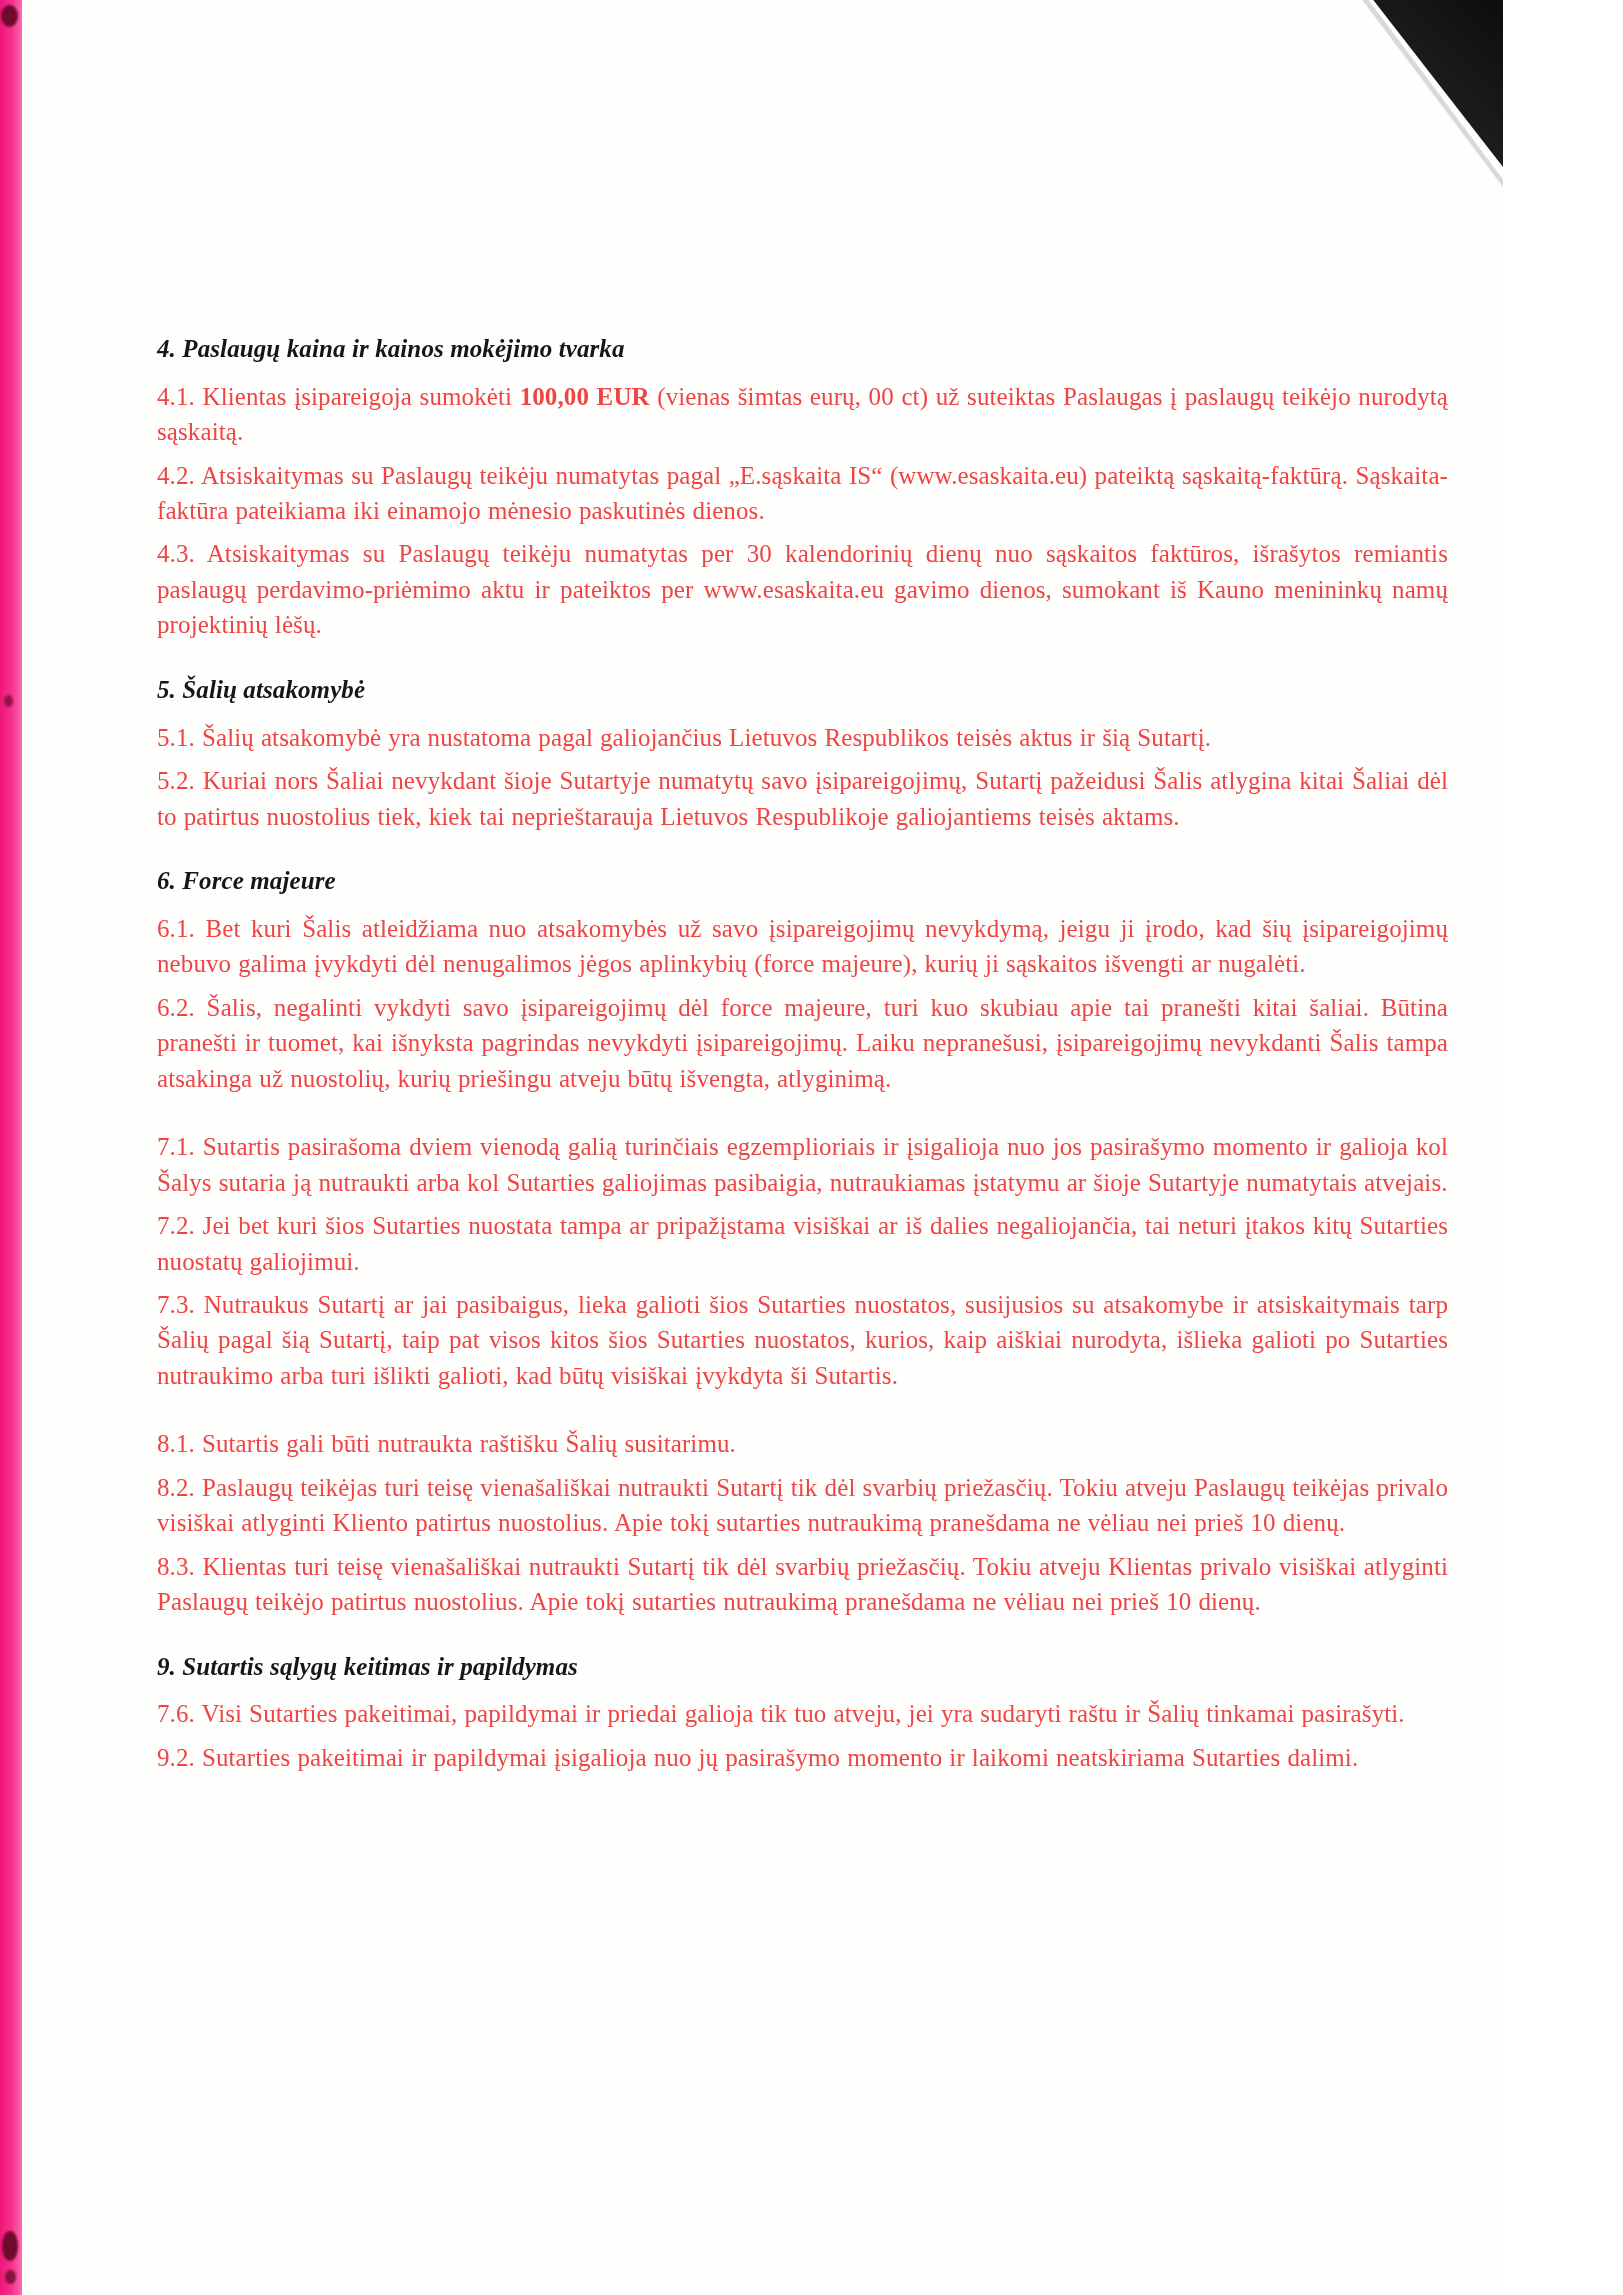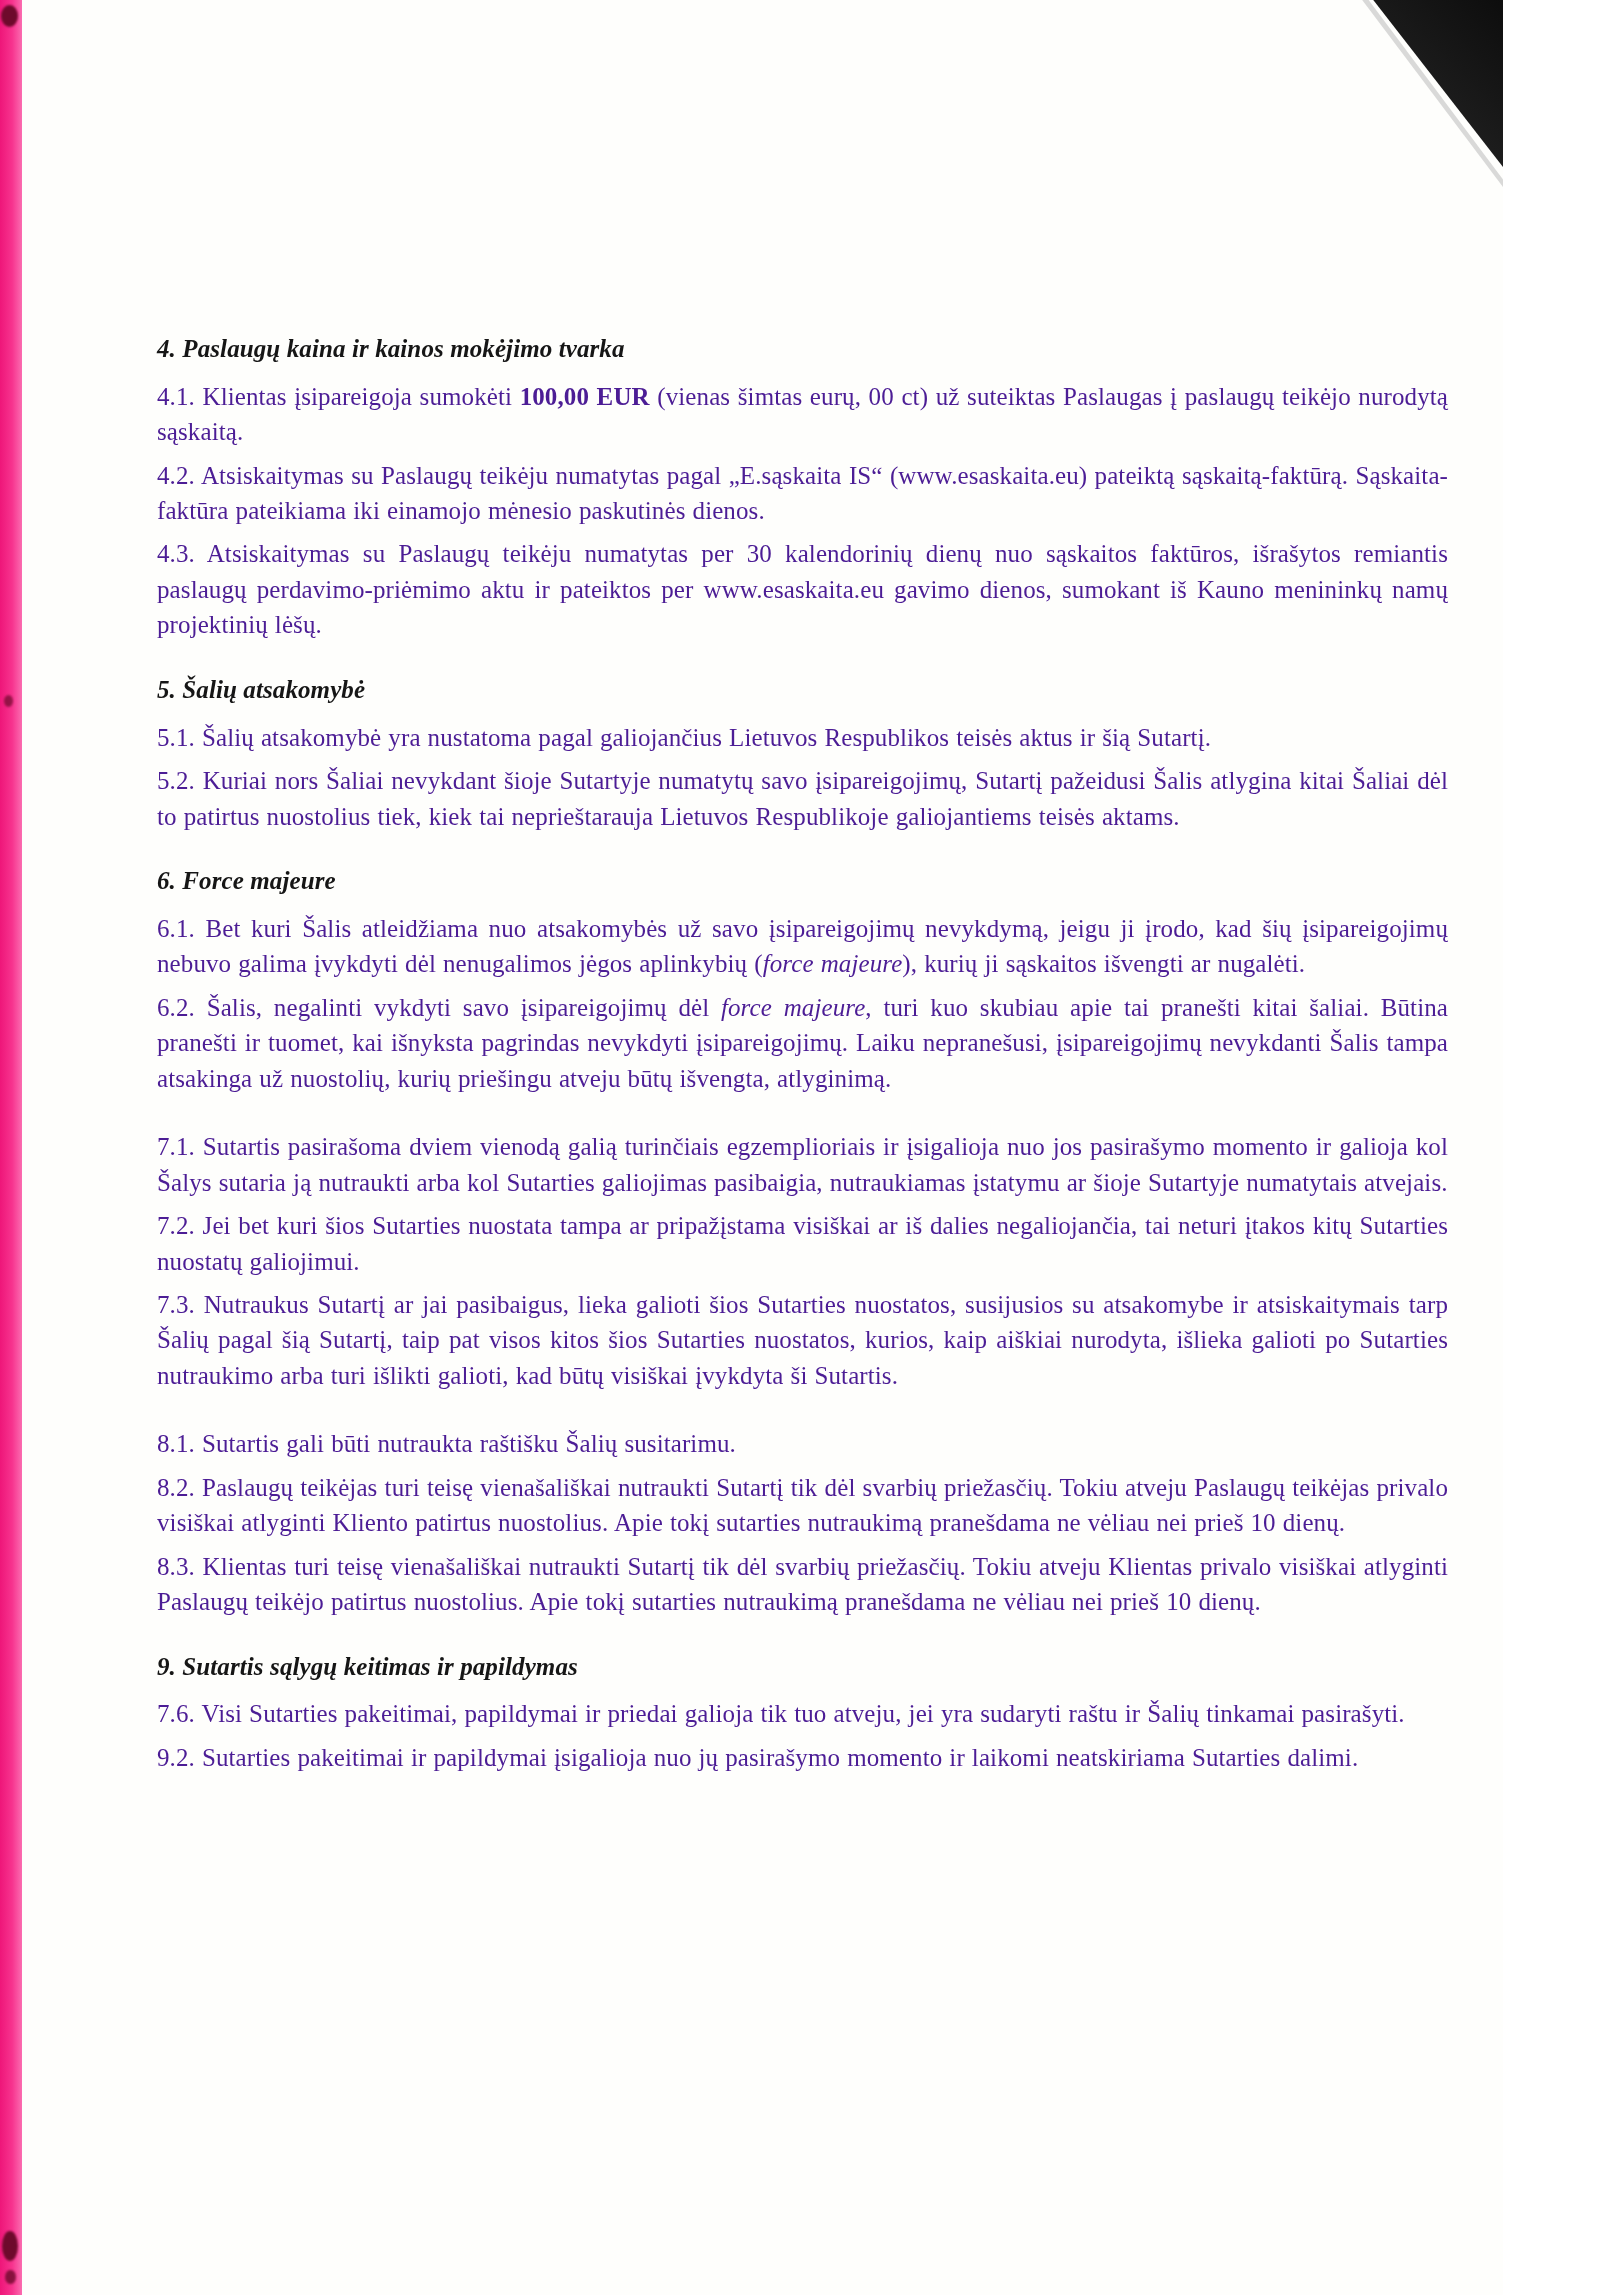--- a/index.html
+++ b/index.html
@@ -61,25 +61,25 @@
     margin: 0 0 15.7px 0;
     color: #161616;
   }
   .para {
     font-size: 25px;
     line-height: 1.42;
     text-align: justify;
     letter-spacing: 0.1px;
     word-spacing: 0.7px;
     margin: 0 0 7.9px 0;
-    color: #4c1d95;
+    color: #ef4444;
   }
   .para:last-child { margin-bottom: 0; }
   .b { font-weight: bold; }
-  .i { font-style: italic; }
+  .i { }
 </style>
 </head>
 <body>
 
 <div class="page">
 
   <div class="scan-strip">
     <div class="blot b1"></div>
     <div class="blot b2"></div>
     <div class="blot b3"></div>

